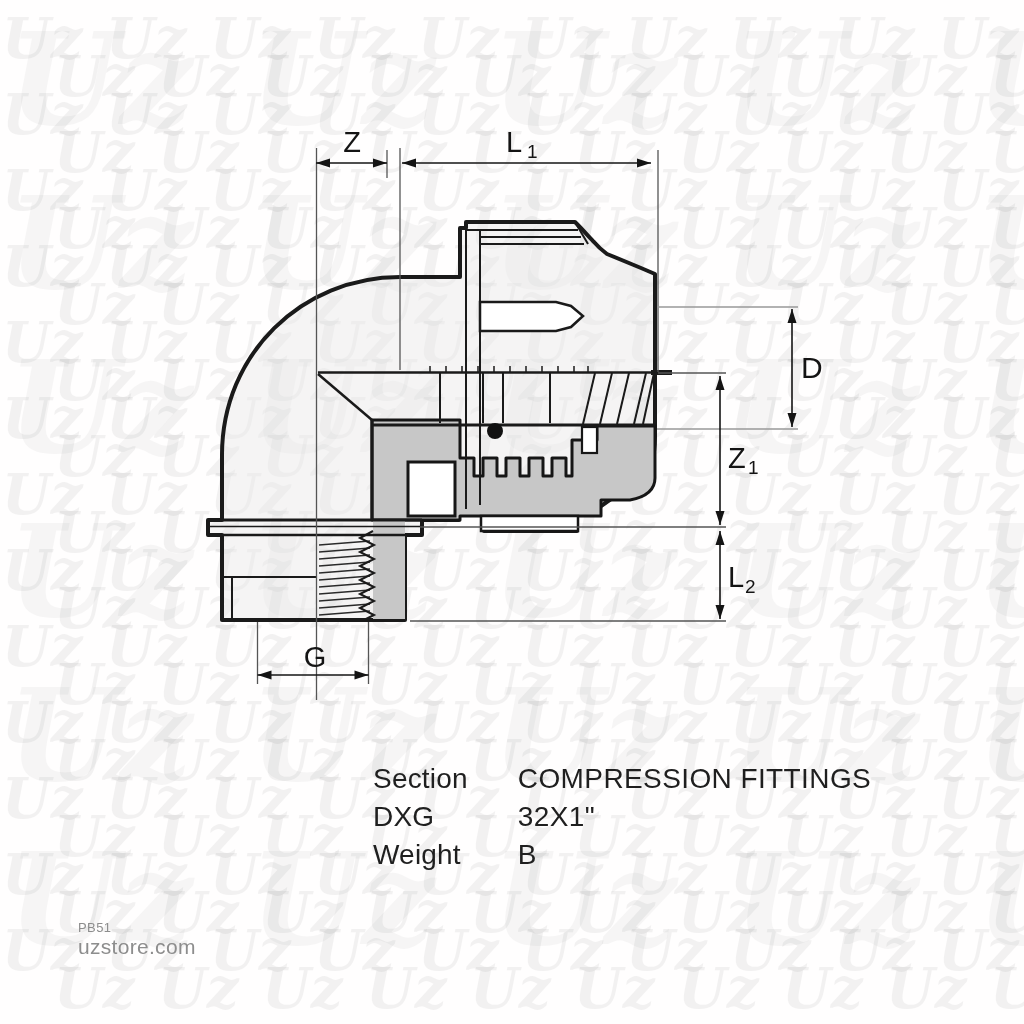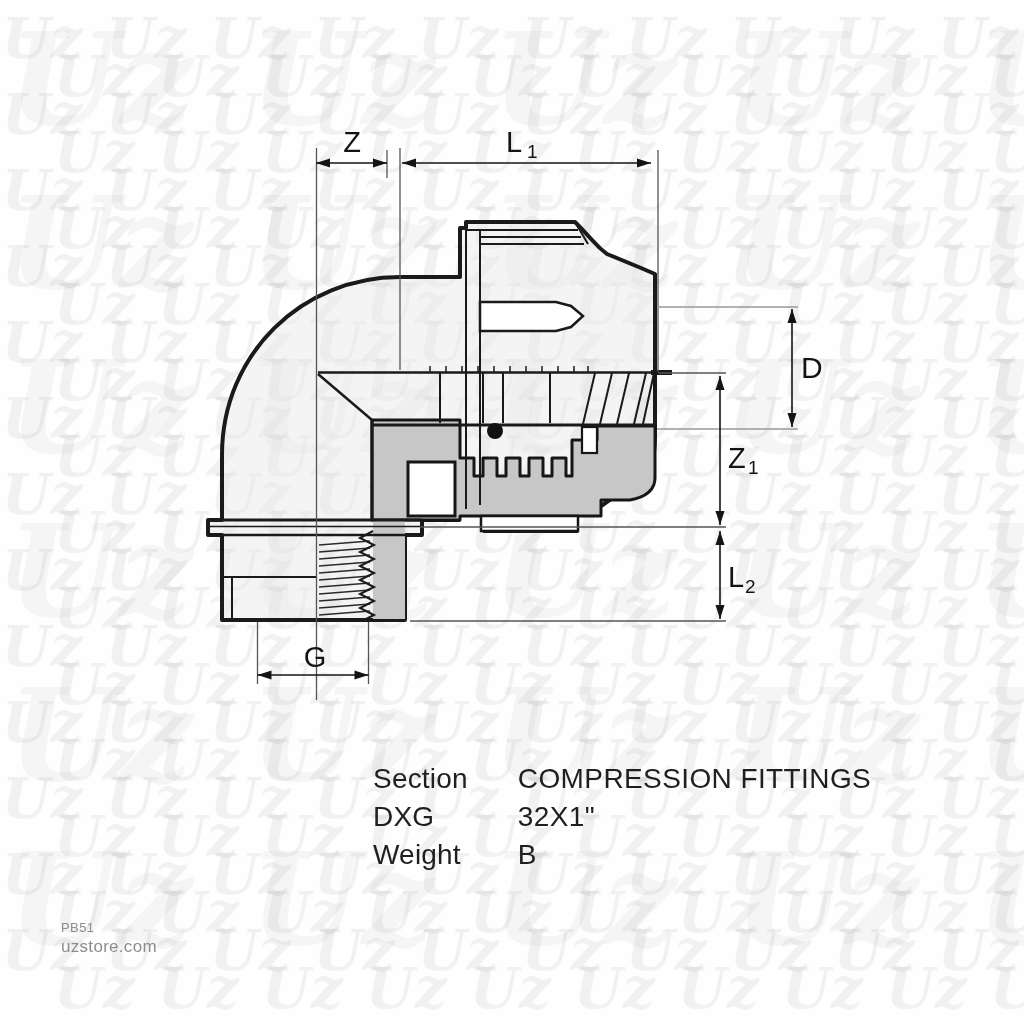--- a/index.html
+++ b/index.html
@@ -2,23 +2,23 @@
 <html><head>
 <meta charset="utf-8">
 <style>
   html,body{margin:0;padding:0;background:#ffffff;}
   .page{position:relative;width:1024px;height:1024px;background:#fffefe;overflow:hidden;
         font-family:"Liberation Sans", sans-serif;}
   .spec-table{position:absolute;left:373px;top:752px;font-size:28px;color:#1f1f1f;margin-top:8px;}
   .spec-row{height:38px;line-height:38px;white-space:nowrap;}
   .spec-label{display:inline-block;width:137px;letter-spacing:.2px;}
   .spec-value{letter-spacing:.4px;}
-  .credit{position:absolute;left:61px;top:918px;color:#8d8d8d;line-height:19px;}
+  .credit{position:absolute;left:78px;top:918px;color:#8d8d8d;line-height:19px;}
   .credit .code{font-size:13px;letter-spacing:.4px;}
-  .credit .site{font-size:17px;letter-spacing:.3px;}
+  .credit .site{font-size:21px;letter-spacing:.3px;}
   svg text.dim{font-family:"Liberation Sans",sans-serif;fill:#141414;}
 </style>
 </head>
 <body>
 
 <div class="page">
 
   <svg width="1024" height="1024" viewBox="0 0 1024 1024">
     <defs>
       <pattern id="wmA" width="104" height="76" patternUnits="userSpaceOnUse">

